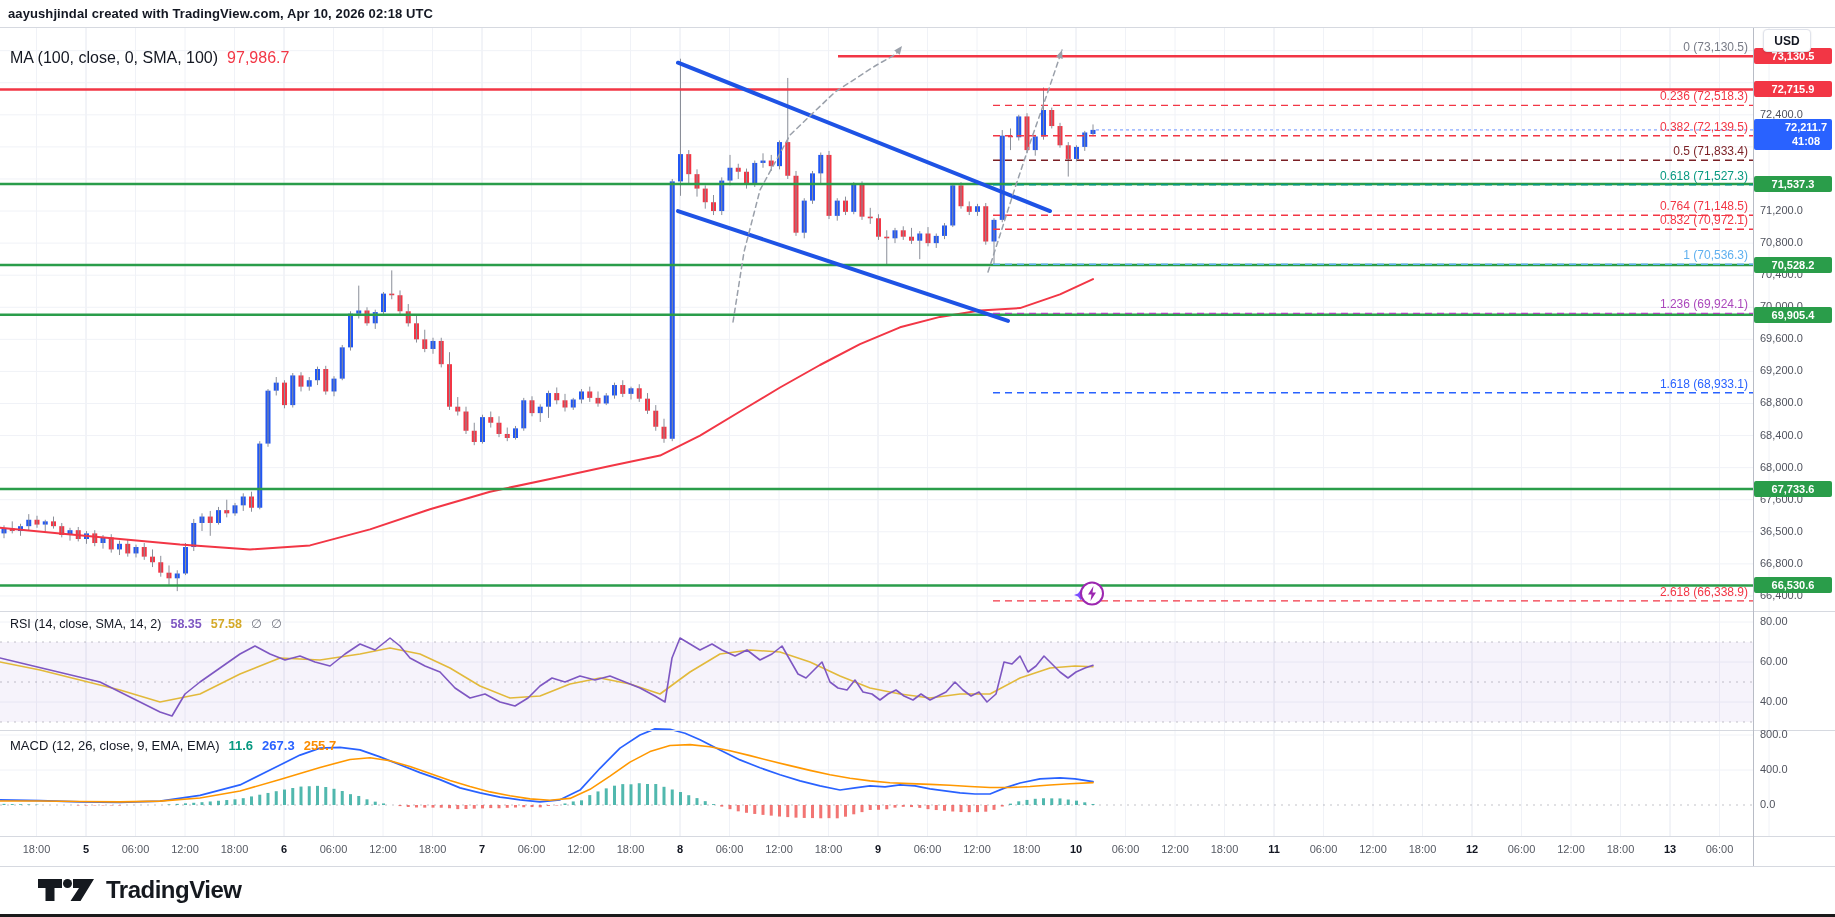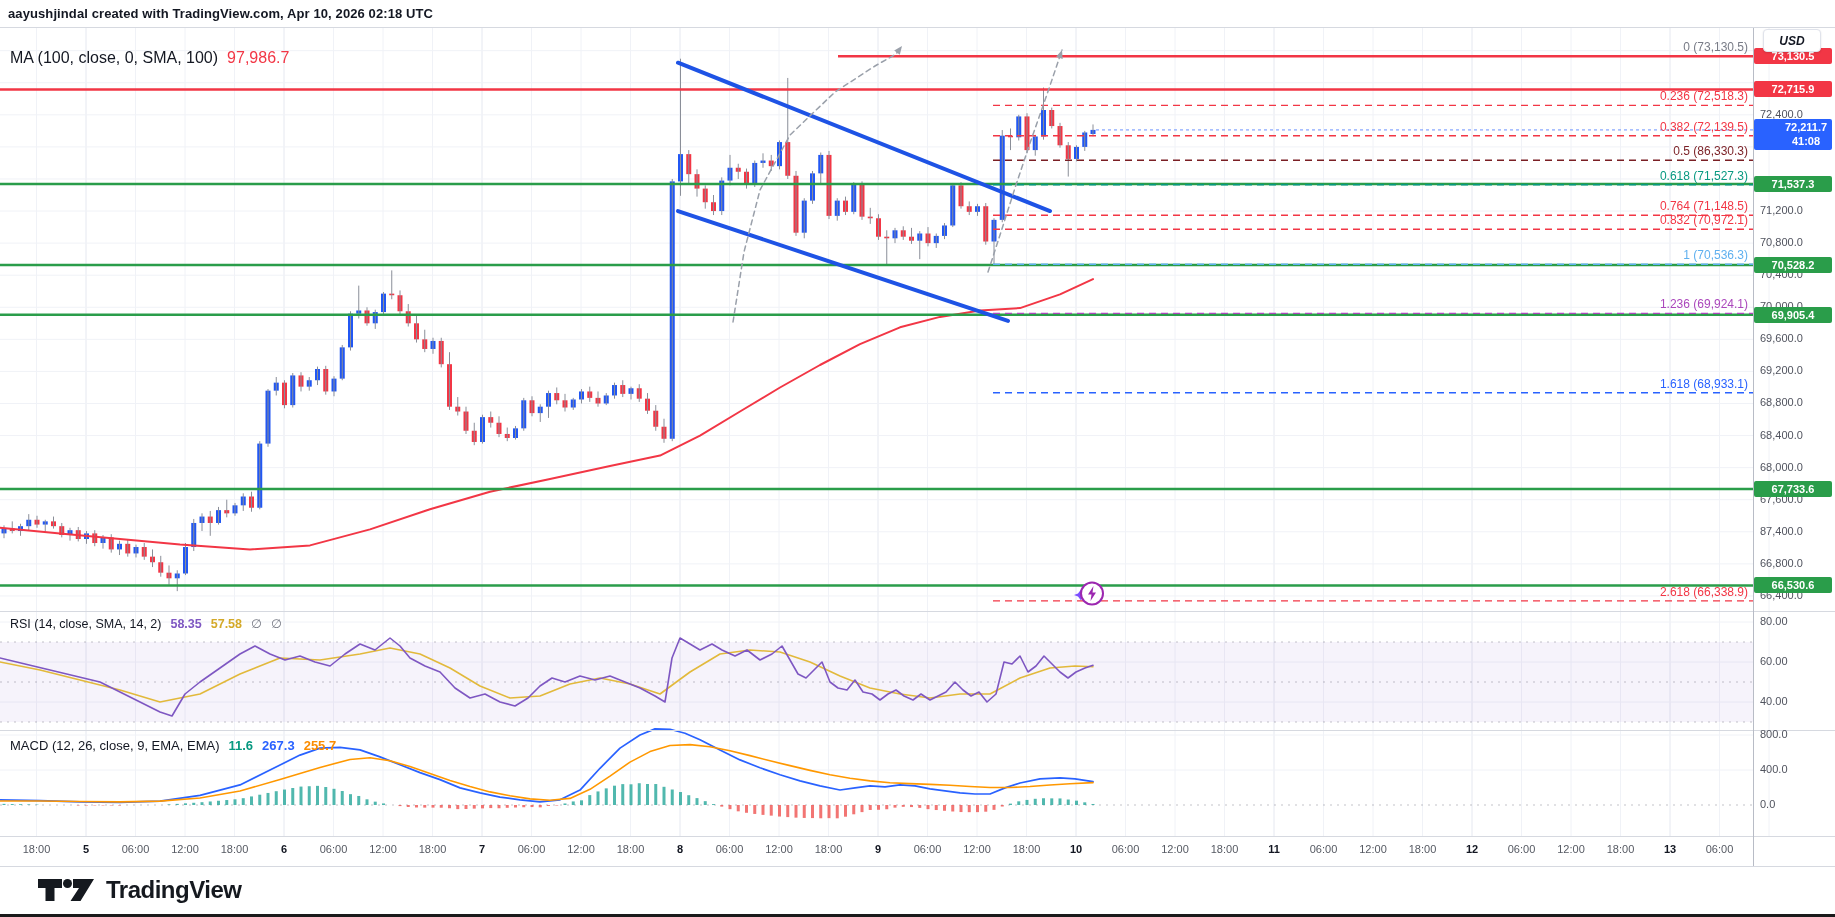--- a/index.html
+++ b/index.html
@@ -16,23 +16,23 @@
   #ma-row{left:10px;top:49px;font-size:16px;}
   #ma-val{color:#f23645;}
   #rsi-row{left:10px;top:616px;font-size:12.5px;}
   #rsi-v1{color:#7e57c2;font-weight:700;}
   #rsi-v2{color:#d4a928;font-weight:700;}
   .nullset{color:#787b86;}
   #macd-row{left:10px;top:738px;font-size:13px;}
   #macd-v1{color:#089981;font-weight:700;}
   #macd-v2{color:#2962ff;font-weight:700;}
   #macd-v3{color:#fb8c00;font-weight:700;}
-  #usd-btn{left:1763px;top:29px;width:58px;height:23px;border:1px solid #e0e3eb;border-radius:4px;
+  #usd-btn{left:1763px;top:29px;width:48px;height:23px;border:1px solid #e0e3eb;border-radius:4px;
            background:#fff;box-shadow:0 1px 2px rgba(0,0,0,.12);font-size:12px;font-weight:700;
-           display:flex;align-items:center;justify-content:center;color:#131722;z-index:5;font-style:italic;}
+           display:flex;align-items:center;justify-content:center;color:#131722;z-index:5;}
   .ptick{position:absolute;left:1760px;z-index:2;font-size:11px;color:#50535e;}
   .itick{position:absolute;left:1760px;z-index:2;font-size:11px;color:#50535e;}
   .pbox{position:absolute;left:1754px;width:78px;height:16px;border-radius:2px;z-index:4;
         color:#fff;font-size:11px;font-weight:700;display:flex;align-items:center;justify-content:center;}
   .pbox2{height:31px;flex-direction:column;line-height:14px;}
   .fiblab{position:absolute;z-index:3;font-size:12px;right:87px;text-align:right;white-space:nowrap;}
   .tlab{position:absolute;z-index:3;top:843px;font-size:11px;color:#555962;transform:translateX(-50%);}
   .tlab.day{color:#131722;font-weight:700;}
   #timeaxis-clip{position:absolute;left:0;top:838px;width:1753px;height:26px;overflow:hidden;z-index:3;}
   #logo{left:36px;top:876px;display:flex;align-items:center;gap:10px;z-index:3;}
@@ -567,21 +567,21 @@
     <span id="macd-v3">255.7</span>
   </div>
 
   <div class="abs" id="usd-btn">USD</div>
 
   <div id="price-axis-labels"></div>
   <div id="fib-labels">
       <div class="fiblab" style="top: 40.2483px; color: rgb(120, 123, 134);">0 (73,130.5)</div>
       <div class="fiblab" style="top: 89.3379px; color: rgb(242, 54, 69);">0.236 (72,518.3)</div>
       <div class="fiblab" style="top: 119.712px; color: rgb(242, 54, 69);">0.382 (72,139.5)</div>
-      <div class="fiblab" style="top: 144.257px; color: rgb(122, 31, 36);">0.5 (86,330.3)</div>
+      <div class="fiblab" style="top: 144.257px; color: rgb(122, 31, 36);">0.5 (71,833.4)</div>
       <div class="fiblab" style="top: 168.802px; color: rgb(8, 153, 129);">0.618 (71,527.3)</div>
       <div class="fiblab" style="top: 199.176px; color: rgb(242, 54, 69);">0.764 (71,148.5)</div>
       <div class="fiblab" style="top: 213.321px; color: rgb(242, 54, 69);">0.832 (70,972.1)</div>
       <div class="fiblab" style="top: 248.266px; color: rgb(95, 176, 239);">1 (70,536.3)</div>
       <div class="fiblab" style="top: 297.355px; color: rgb(171, 71, 188);">1.236 (69,924.1)</div>
       <div class="fiblab" style="top: 376.819px; color: rgb(41, 98, 255);">1.618 (68,933.1)</div>
       <div class="fiblab" style="top: 584.837px; color: rgb(242, 54, 69);">2.618 (66,338.9)</div>
     </div>
   <div id="timeaxis-clip">
       <div class="tlab" style="left: 36.5px; top: 5px;">18:00</div>
@@ -635,21 +635,21 @@
     <div class="ptick" style="top: 204.047px;">71,200.0</div>
     <div class="ptick" style="top: 236.121px;">70,800.0</div>
     <div class="ptick" style="top: 268.195px;">70,400.0</div>
     <div class="ptick" style="top: 300.269px;">70,000.0</div>
     <div class="ptick" style="top: 332.344px;">69,600.0</div>
     <div class="ptick" style="top: 364.418px;">69,200.0</div>
     <div class="ptick" style="top: 396.492px;">68,800.0</div>
     <div class="ptick" style="top: 428.566px;">68,400.0</div>
     <div class="ptick" style="top: 460.641px;">68,000.0</div>
     <div class="ptick" style="top: 492.715px;">67,600.0</div>
-    <div class="ptick" style="top: 524.789px;">87,400.0</div>
+    <div class="ptick" style="top: 524.789px;">36,500.0</div>
     <div class="ptick" style="top: 556.863px;">66,800.0</div>
     <div class="ptick" style="top: 588.937px;">66,400.0</div>
     <div class="itick" style="top: 615px;">80.00</div>
     <div class="itick" style="top: 655px;">60.00</div>
     <div class="itick" style="top: 695px;">40.00</div>
     <div class="itick" style="top: 728px;">800.0</div>
     <div class="itick" style="top: 763px;">400.0</div>
     <div class="itick" style="top: 798px;">0.0</div>
     <div class="pbox" style="top: 48.2483px; background: rgb(242, 54, 69);">73,130.5</div>
     <div class="pbox" style="top: 81.4933px; background: rgb(242, 54, 69);">72,715.9</div>

